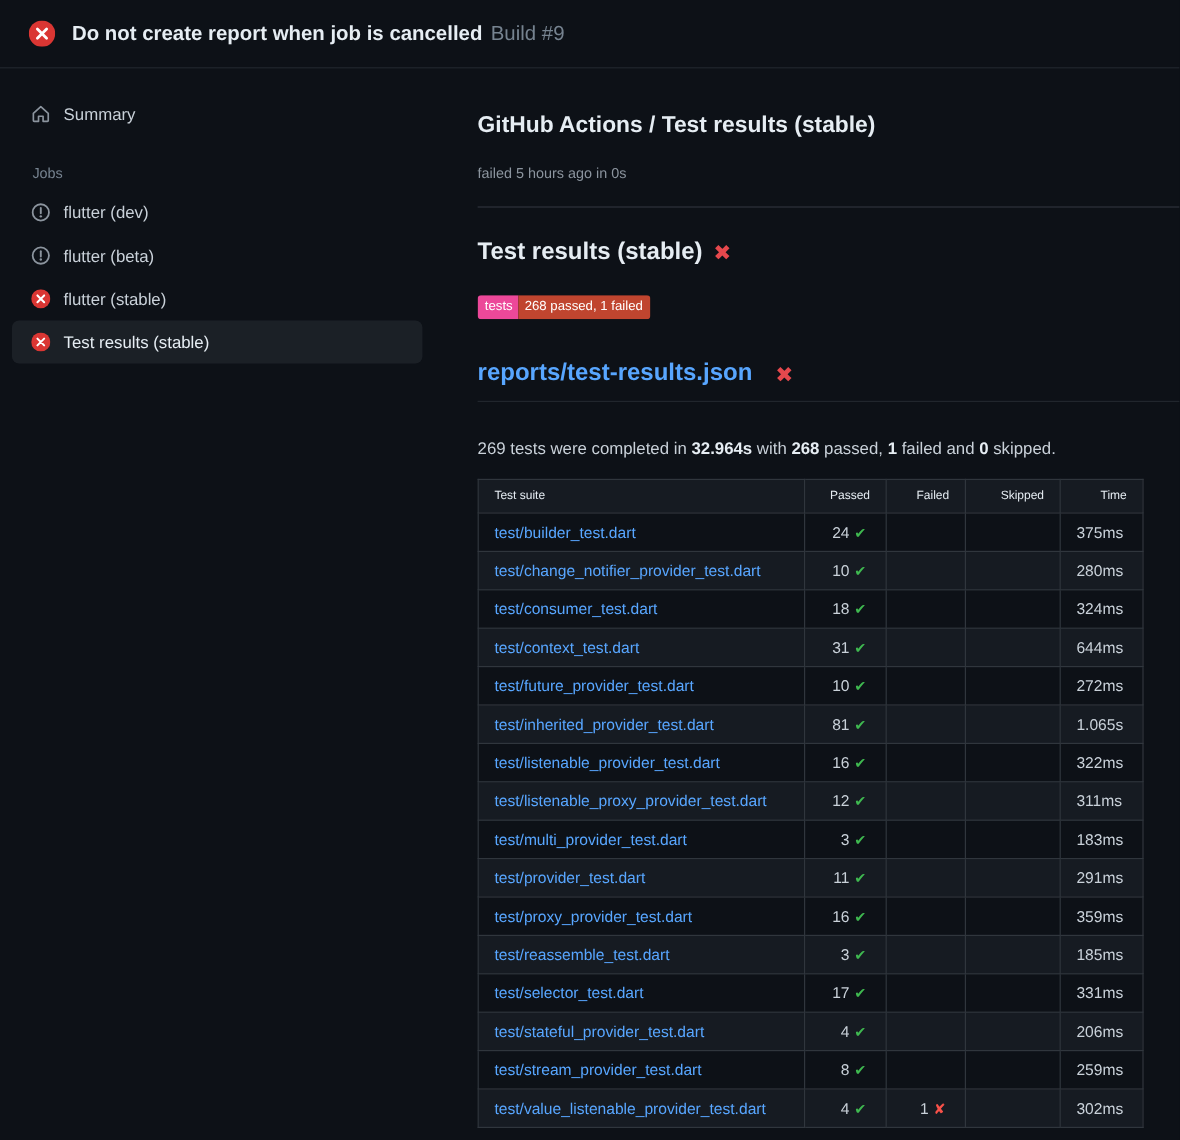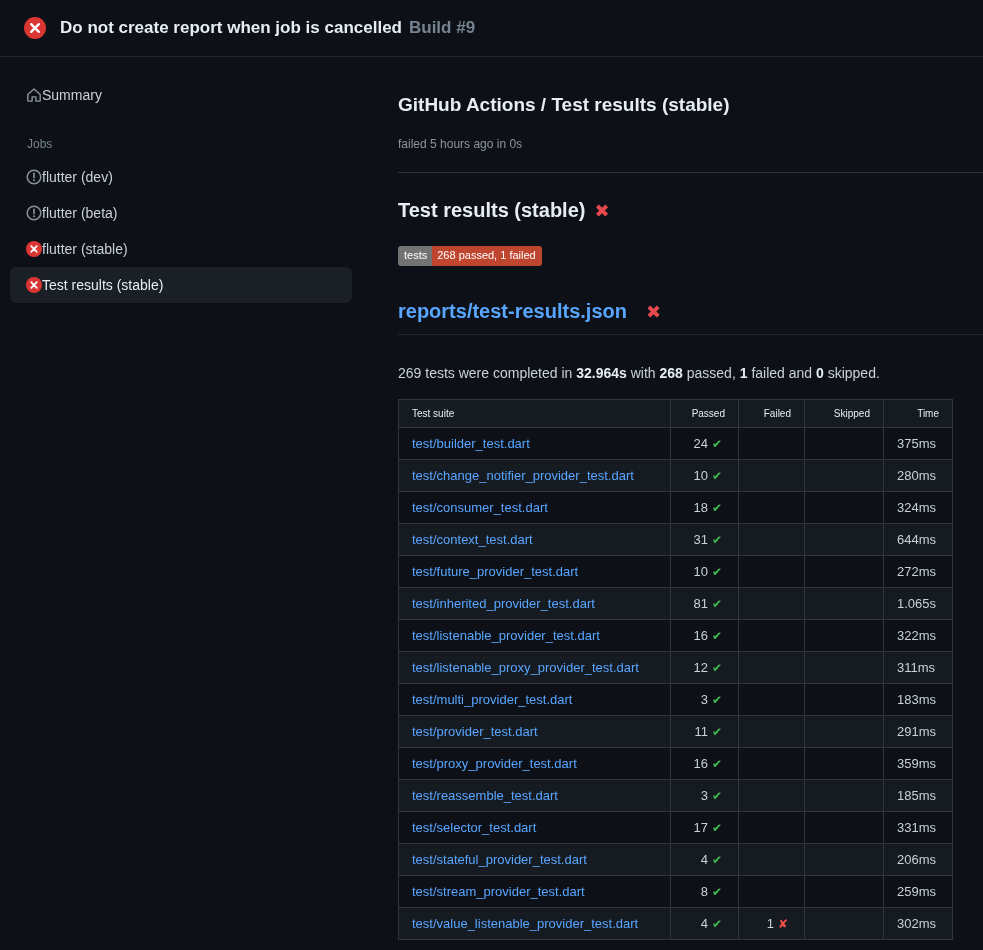--- a/index.html
+++ b/index.html
@@ -10,47 +10,47 @@
     -webkit-font-smoothing:antialiased;
   }
   
   .app-header{
     display:flex;align-items:center;gap:14px;
     height:57px;padding:0 24px;border-bottom:1px solid #21262d;
     box-sizing:border-box;
   }
   .app-header .titles{font-size:17px;line-height:1.2}
   .hdr-title{font-weight:700;color:#e6edf3}
-  .hdr-build{font-weight:700;color:#768390;margin-left:7px}
+  .hdr-build{font-weight:400;color:#768390;margin-left:7px}
   .x-circle{flex:none;display:block}
   
   .content{display:flex;align-items:flex-start}
   
   .sidebar{flex:none;width:390px;box-sizing:border-box;padding:20px 38px 0 10px}
   .side-item{
-    display:flex;align-items:center;
+    display:flex;align-items:center;gap:11px;
     padding:10px 16px;border-radius:6px;font-size:14px;color:#c9d1d9;
     cursor:pointer;
   }
   .side-item.selected{background:rgba(177,186,196,0.09);color:#e6edf3}
   .side-item svg{flex:none}
   .jobs-label{font-size:12px;color:#768390;margin:24px 0 8px 17px}
   
   .main{flex:1;box-sizing:border-box;padding:37px 0 0 8px;min-width:0}
   .breadcrumb{font-size:19px;font-weight:700;color:#e6edf3}
   .run-meta{font-size:12px;color:#8b949e;margin-top:21px}
   .divider{border:none;border-top:1px solid #2d333b;margin:21px 0 0 0}
   .section-title{
     margin:26px 0 0 0;font-size:20px;font-weight:700;color:#e6edf3;
     display:flex;align-items:center;gap:9px;
   }
   .x-mark{color:#e5484d;font-size:18px;font-weight:700;line-height:1}
   
   .badge{display:inline-flex;margin-top:24px;font-size:11px;line-height:1;border-radius:3px;overflow:hidden}
-  .badge-label{background:#737373;color:#ffffff;padding:4px 5px 5px 6px}
+  .badge-label{background:#ec4899;color:#ffffff;padding:4px 5px 5px 6px}
   .badge-value{background:#c0452f;color:#ffffff;padding:4px 6px 5px 5px}
   
   .report-title{
     margin:34px 0 0 0;padding-bottom:11px;border-bottom:1px solid #21262d;
     font-size:20px;font-weight:700;
     display:flex;align-items:center;gap:19px;
   }
   .report-link{color:#58a6ff;text-decoration:none}
   
   .summary-line{margin:30px 0 0 0;font-size:14px;color:#c9d1d9}

